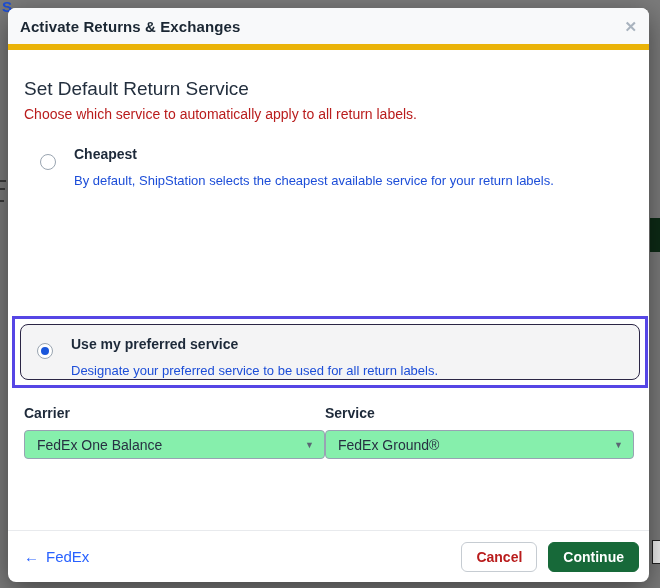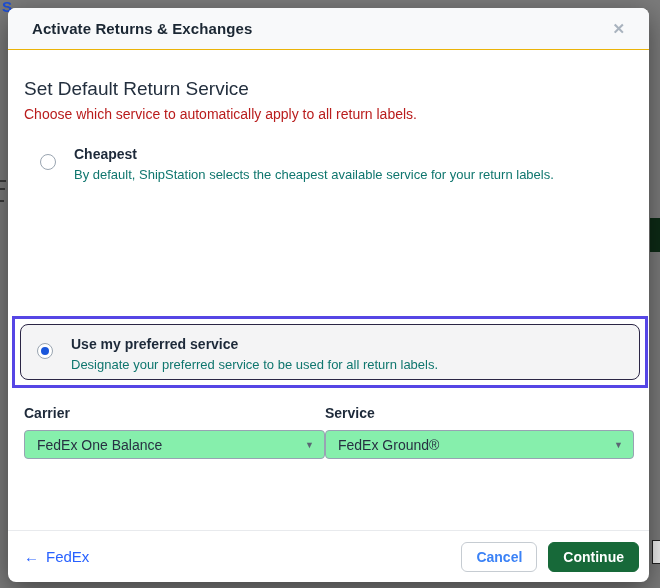--- a/index.html
+++ b/index.html
@@ -28,24 +28,24 @@
 
   
   .modal {
     position:absolute; left:8px; top:8px; width:641px; height:574px;
     background:#ffffff; border-radius:8px;
     box-shadow:0 8px 28px rgba(0,0,0,.45);
     z-index:1; display:flex; flex-direction:column;
   }
   .modal-header {
     height:42px; flex:0 0 42px;
-    background:#f8f9fa; border-bottom:1px solid #eab308;
+    background:#f8f9fa; border-bottom:6px solid #eab308;
     border-radius:8px 8px 0 0;
     display:flex; align-items:center; justify-content:space-between;
-    padding:0 24px;
+    padding:0 12px;
   }
   .modal-title { font-size:15px; font-weight:700; color:#1b2733; letter-spacing:.1px; }
   .close-x {
     color:#a9b3be; font-size:15px; font-weight:700; cursor:pointer; line-height:1;
   }
 
   .modal-body { position:relative; flex:1; padding:0 16px; }
 
   
   .stepper { position:relative; margin:28px 8px 0 8px; height:62px; }
@@ -79,21 +79,21 @@
   }
   .radio-dot .inner { width:8px; height:8px; border-radius:50%; background:#1a56db; display:none; }
   .radio-dot.checked .inner { display:block; }
 
   .option-plain {
     display:flex; gap:18px; margin-top:24px; padding-left:16px;
     align-items:flex-start; cursor:pointer;
   }
   .option-plain .radio-dot { margin-top:8px; }
   .opt-label { font-size:14px; font-weight:700; color:#1d2939; }
-  .opt-desc  { font-size:13px; color:#0f766e; margin-top:5px; }
+  .opt-desc  { font-size:13px; color:#1d4ed8; margin-top:11px; }
 
   .highlight-box {
     position:absolute; left:4px; right:1px; top:266px; height:72px;
     border:3px solid #5646e5; background:transparent; z-index:2;
   }
   .option-card {
     position:absolute; left:12px; right:9px; top:274px; height:56px;
     background:#f4f4f5; border:1.5px solid #2b2545; border-radius:8px;
     display:flex; gap:18px; align-items:flex-start; padding:11px 0 0 16px;
     cursor:pointer; z-index:3;
@@ -123,21 +123,21 @@
   .back-link {
     color:#2962ff; font-size:15px; cursor:pointer;
     display:flex; align-items:center; gap:7px;
   }
   .footer-buttons { display:flex; gap:11px; align-items:center; }
   .btn {
     height:30px; border-radius:6px; font-size:14px; font-weight:700;
     display:flex; align-items:center; padding:0 14px; cursor:pointer;
     font-family:"Liberation Sans", sans-serif;
   }
-  .btn-cancel { background:#fff; border:1px solid #c6ccd2; color:#3b82f6; }
+  .btn-cancel { background:#fff; border:1px solid #c6ccd2; color:#b91c1c; }
   .btn-continue { background:#176939; border:1px solid #176939; color:#fff; }
 </style>
 </head>
 <body>
 
 <span class="bg-s">S</span>
 <div class="bg-dash" style="top:180px;"></div>
 <div class="bg-dash" style="top:188px; width:5px;"></div>
 <div class="bg-dash" style="top:200px; width:4px;"></div>
 <div class="bg-green-block"></div>

